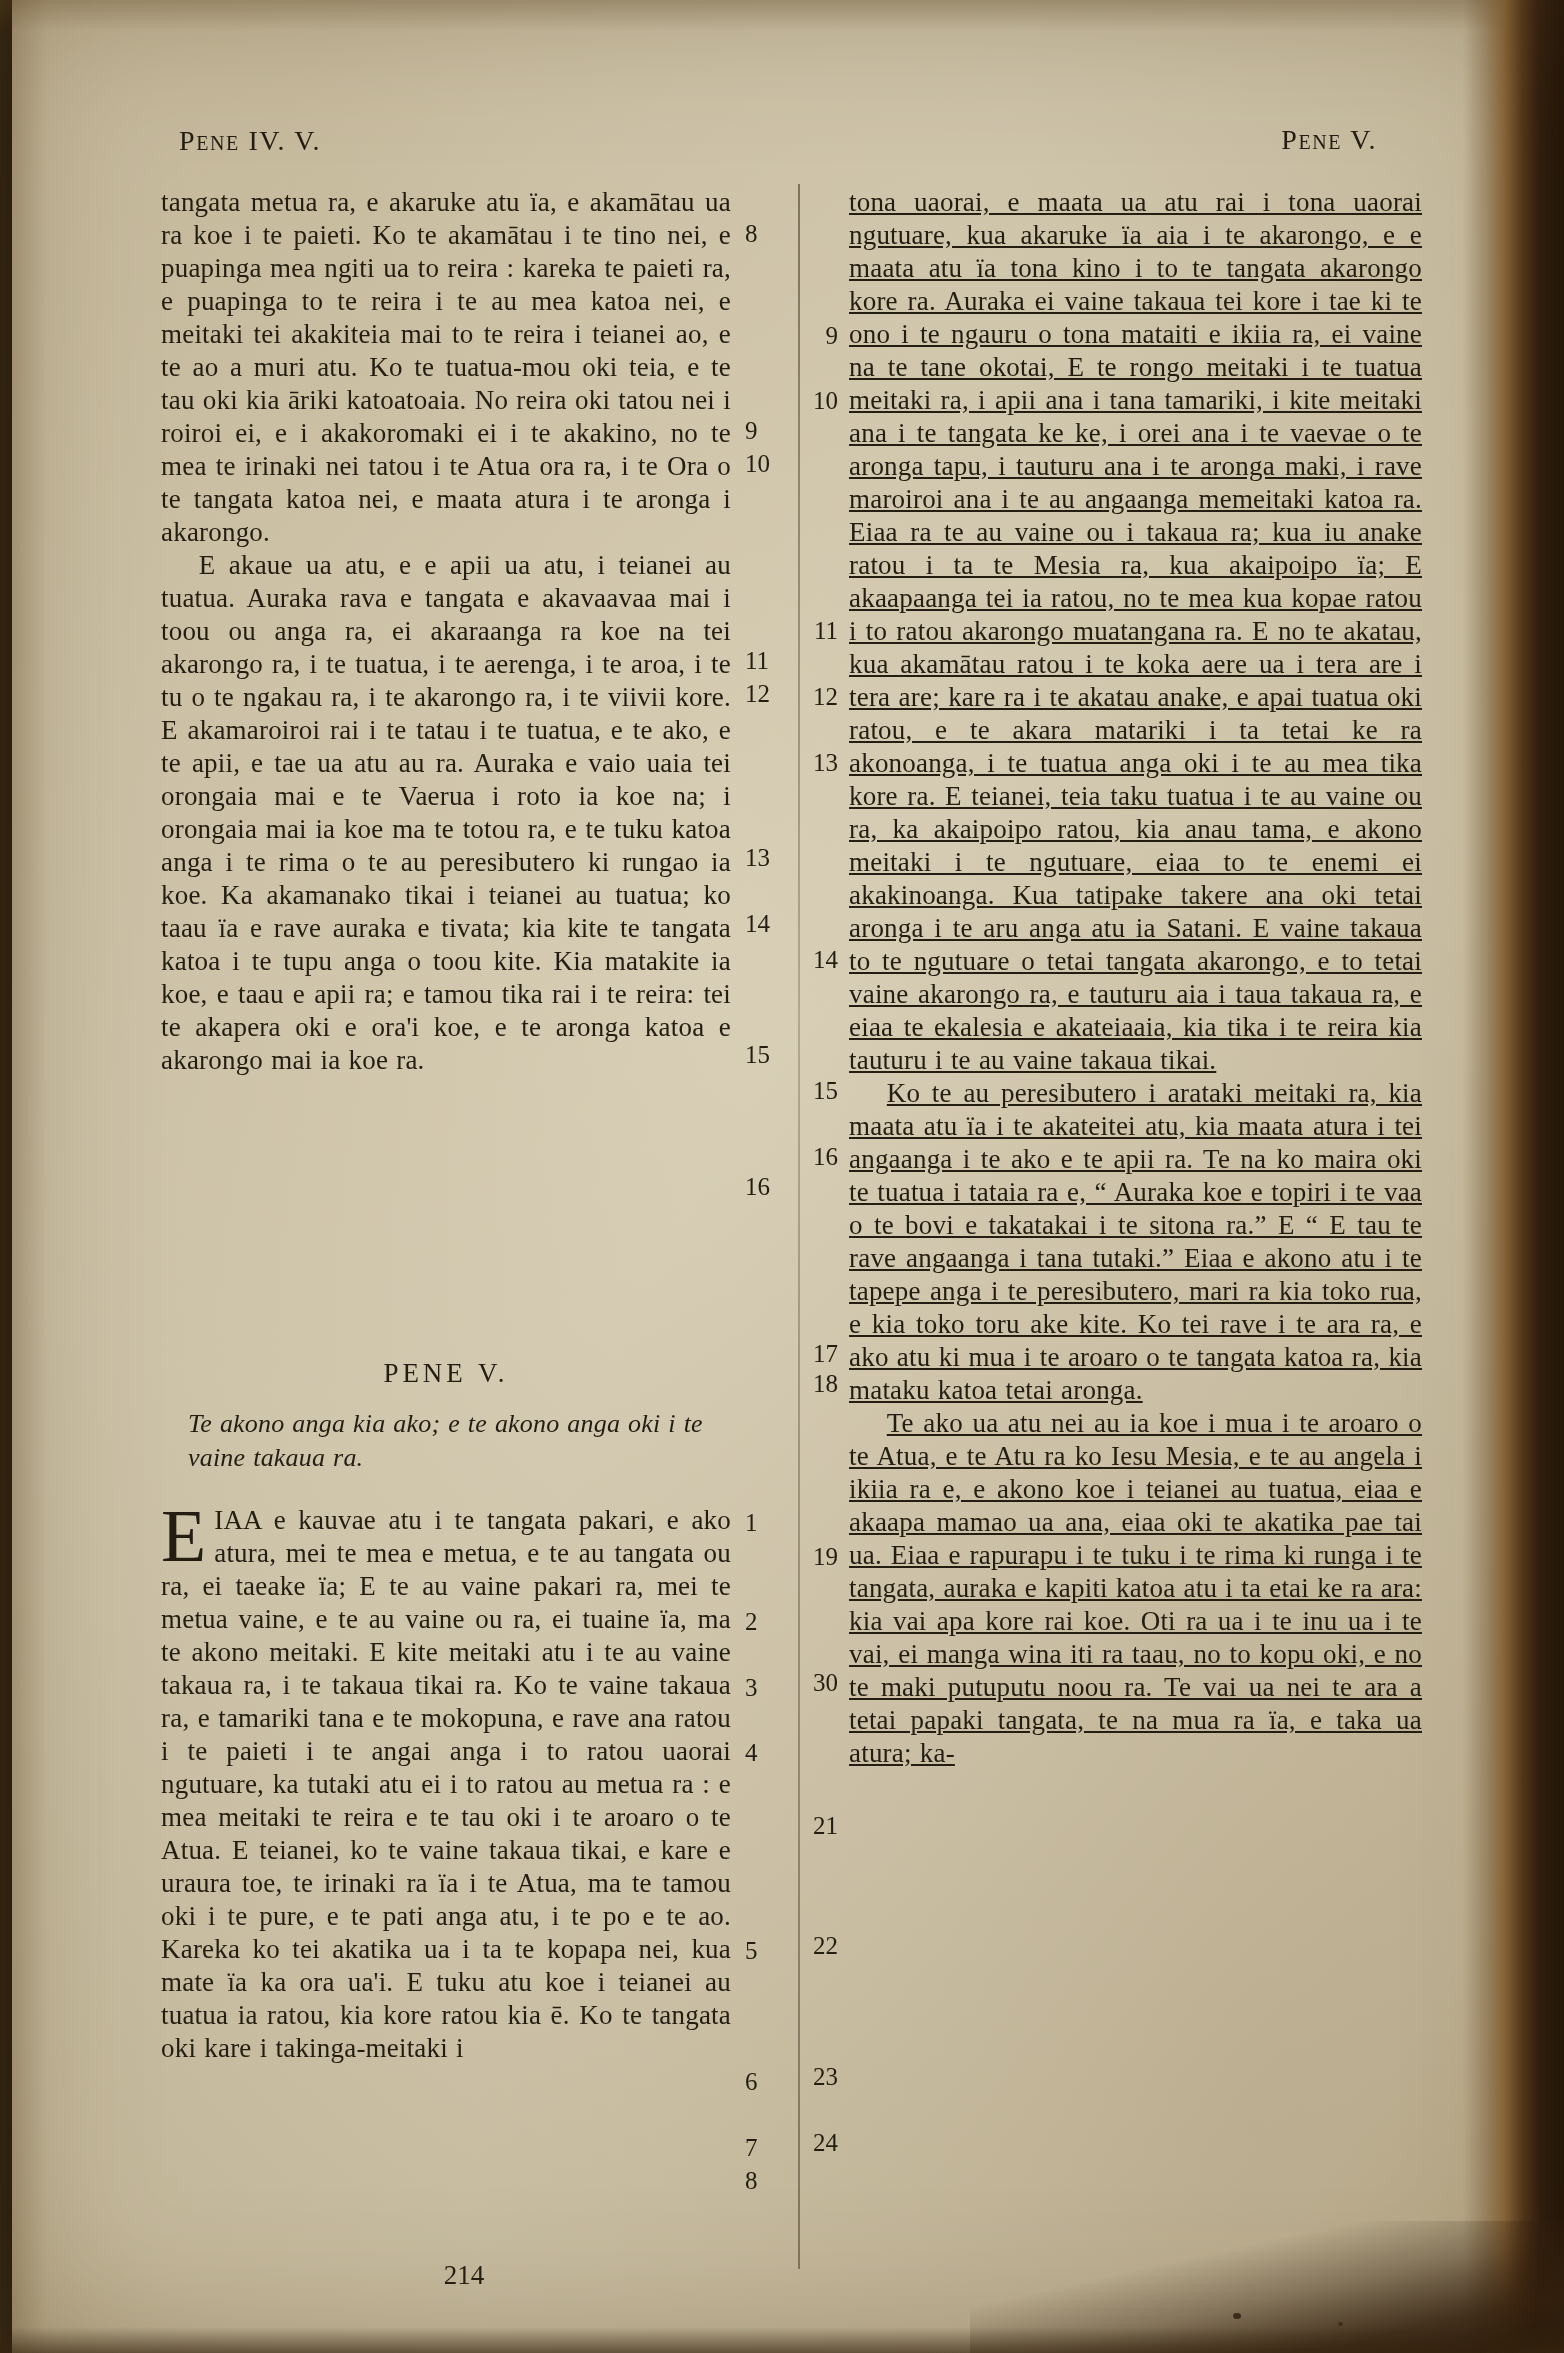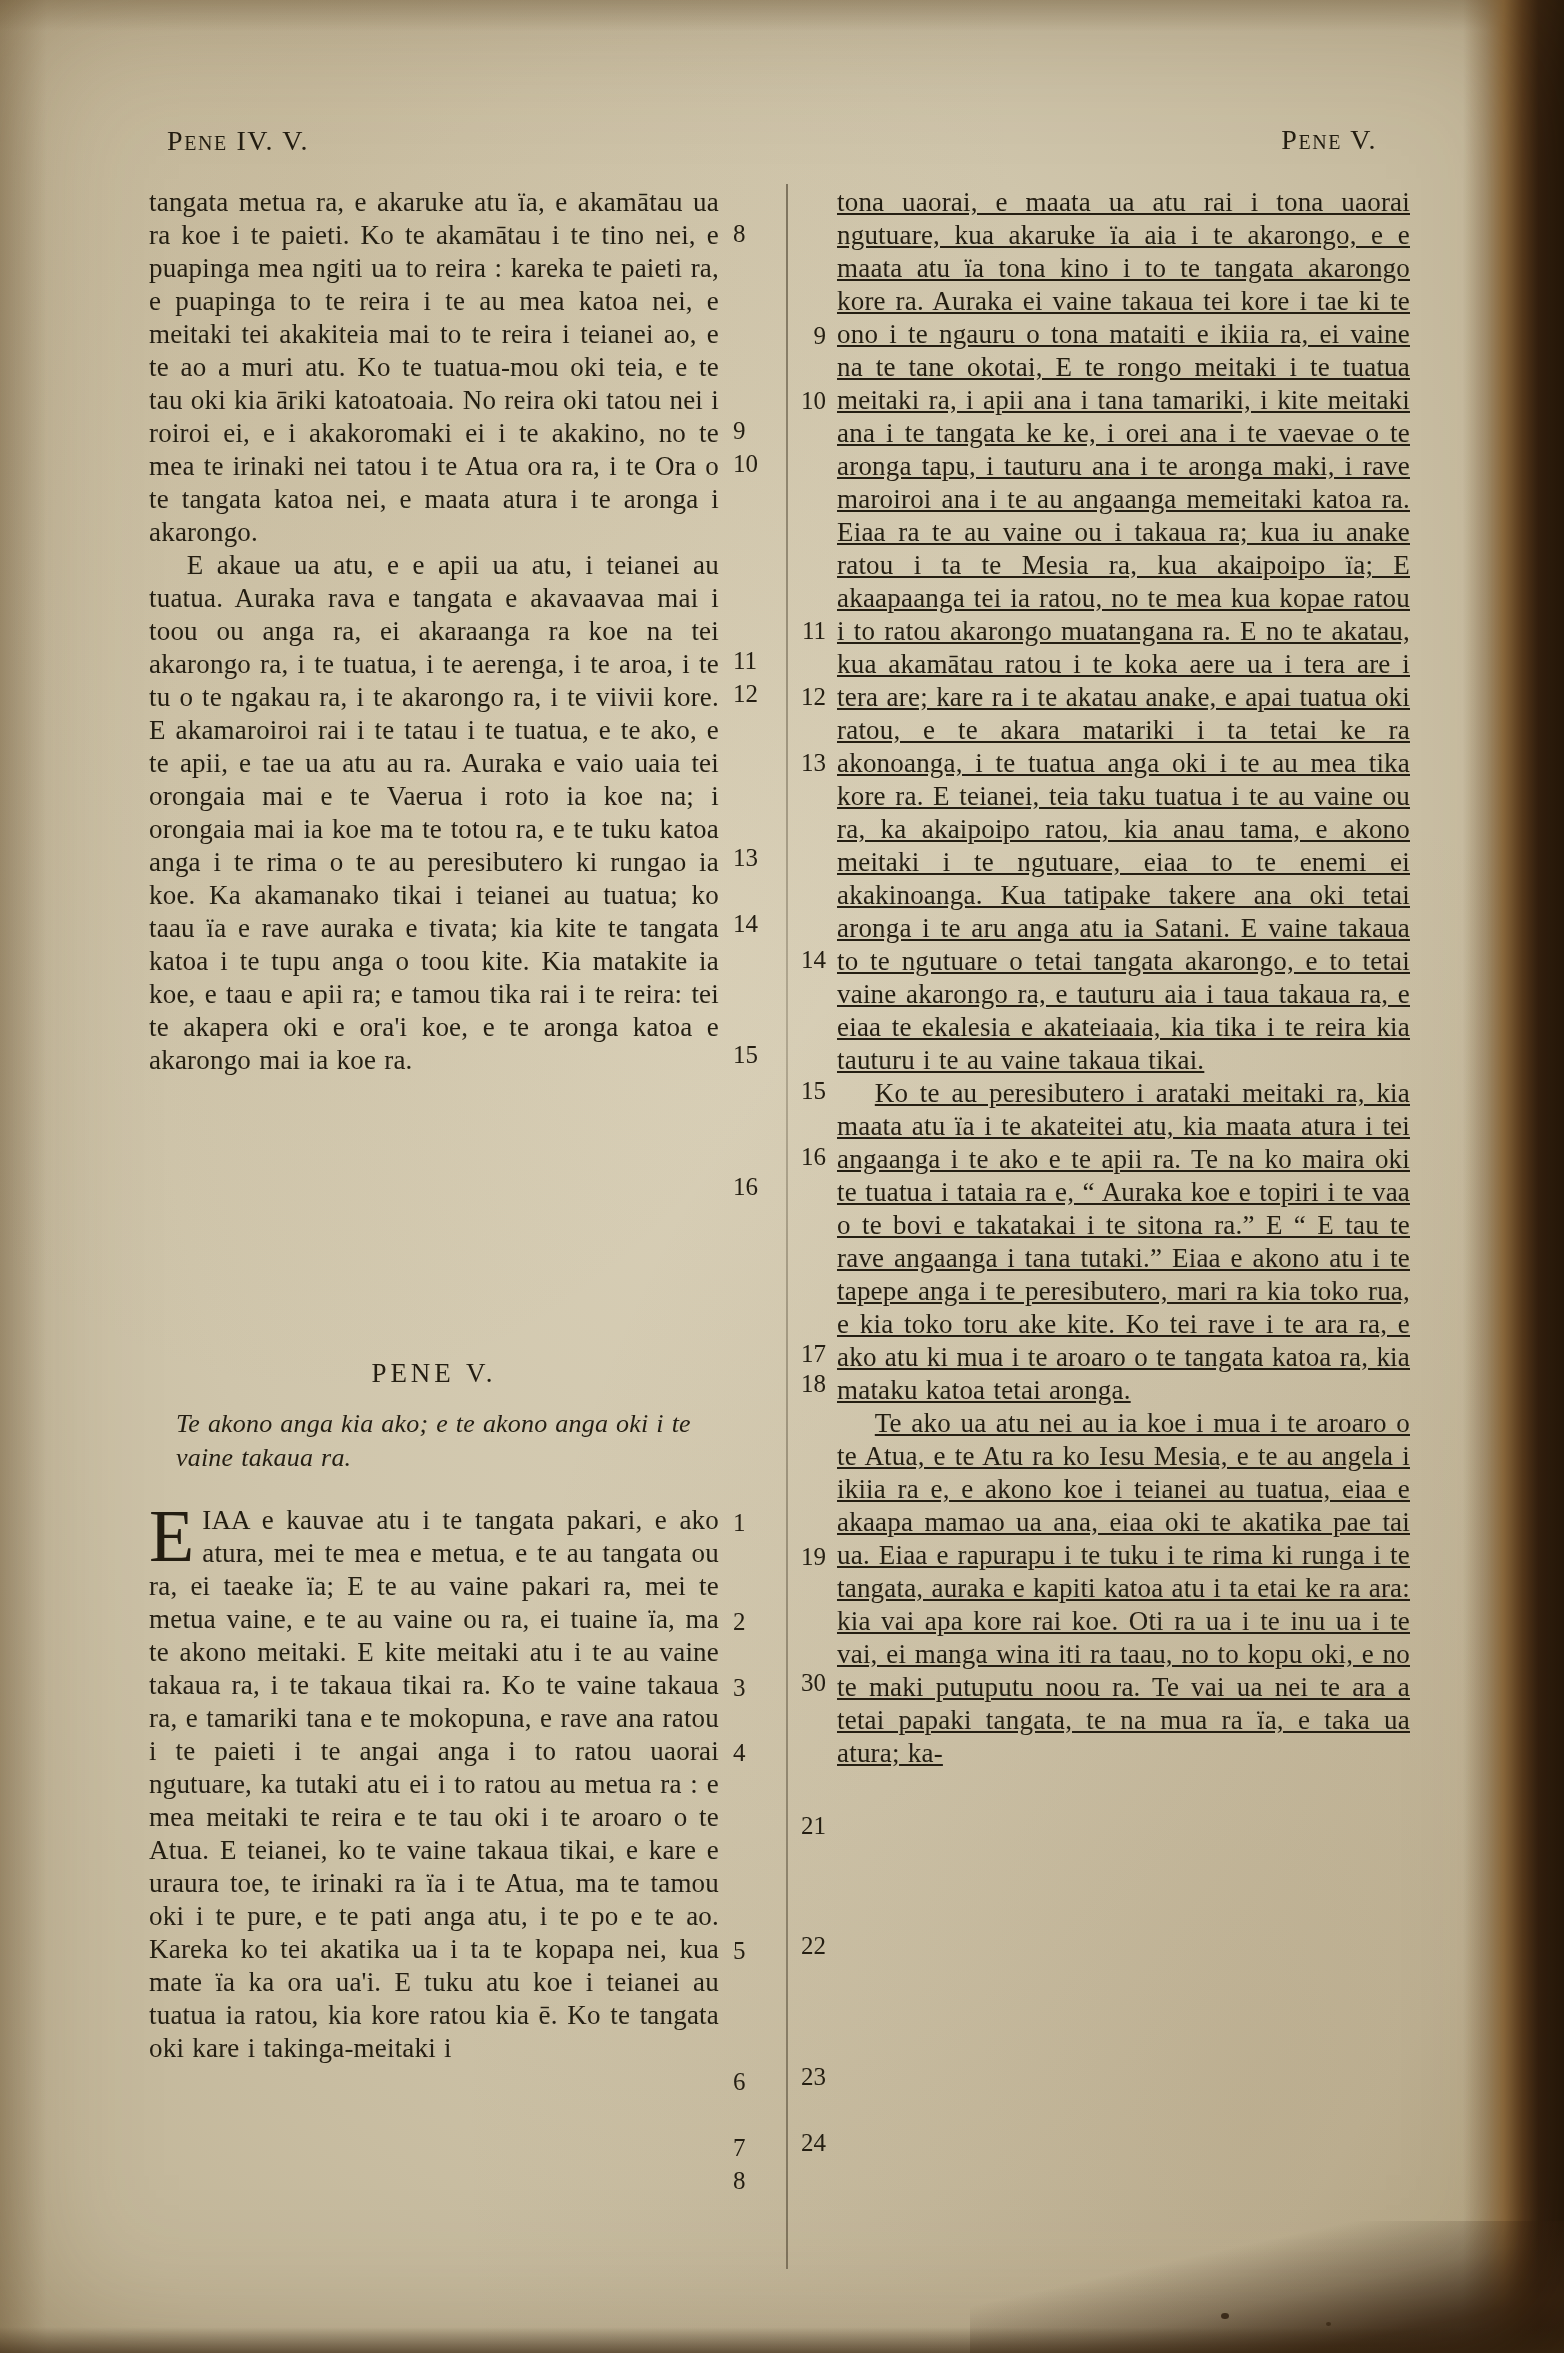--- a/index.html
+++ b/index.html
@@ -3,20 +3,21 @@
 <meta charset="utf-8">
 <style>
   html,body{margin:0;padding:0;background:#161007;}
   #scan{position:relative;width:1565px;height:2354px;overflow:hidden;
         font-family:"Liberation Serif","DejaVu Serif",serif;color:#241e12;}
   .paper{position:absolute;inset:0;
     background:
       radial-gradient(ellipse at 20% 8%, rgba(150,120,70,0.10) 0%, rgba(150,120,70,0) 40%),
       radial-gradient(ellipse at 80% 90%, rgba(120,90,50,0.12) 0%, rgba(120,90,50,0) 45%),
       radial-gradient(ellipse at 45% 40%, #d9d0b8 0%, #cfc5ab 45%, #c3b79a 80%, #b2a482 100%);
+    margin-left: 12px;
   }
   
   .edge-left{position:absolute;left:0;top:0;width:47px;height:100%;
     background:linear-gradient(90deg, rgba(90,66,32,0.30), rgba(90,66,32,0));}
   .edge-top{position:absolute;left:0;top:0;width:100%;height:31px;
     background:linear-gradient(180deg, rgba(92,70,36,0.30), rgba(92,70,36,0));}
   .edge-right{position:absolute;right:0;top:0;width:102px;height:100%;
     background:linear-gradient(90deg, rgba(122,92,54,0) 0%, rgba(122,92,54,0.45) 22%,
       #8a683c 40%, #54371b 58%, #2c1a0c 74%, #190e05 100%);}
   .corner-br{position:absolute;right:0;bottom:0;width:595px;height:133px;
@@ -110,20 +111,21 @@
       <span class="vn vn-r" style="top:1153px">17</span>
       <span class="vn vn-r" style="top:1183px">18</span>
       <span class="vn vn-r" style="top:1356px">19</span>
       <span class="vn vn-r" style="top:1482px">30</span>
       <span class="vn vn-r" style="top:1625px">21</span>
       <span class="vn vn-r" style="top:1745px">22</span>
       <span class="vn vn-r" style="top:1876px">23</span>
       <span class="vn vn-r" style="top:1942px">24</span>
     </div>
 
+    <div class="pagenum">214</div>
     <div class="speck"></div>
     <div class="speck2"></div>
   </div>
 
   <div class="edge-left"></div>
   <div class="edge-top"></div>
   <div class="edge-right"></div>
   <div class="corner-br"></div>
   <div class="edge-bottom"></div>
   <div class="vignette"></div>

